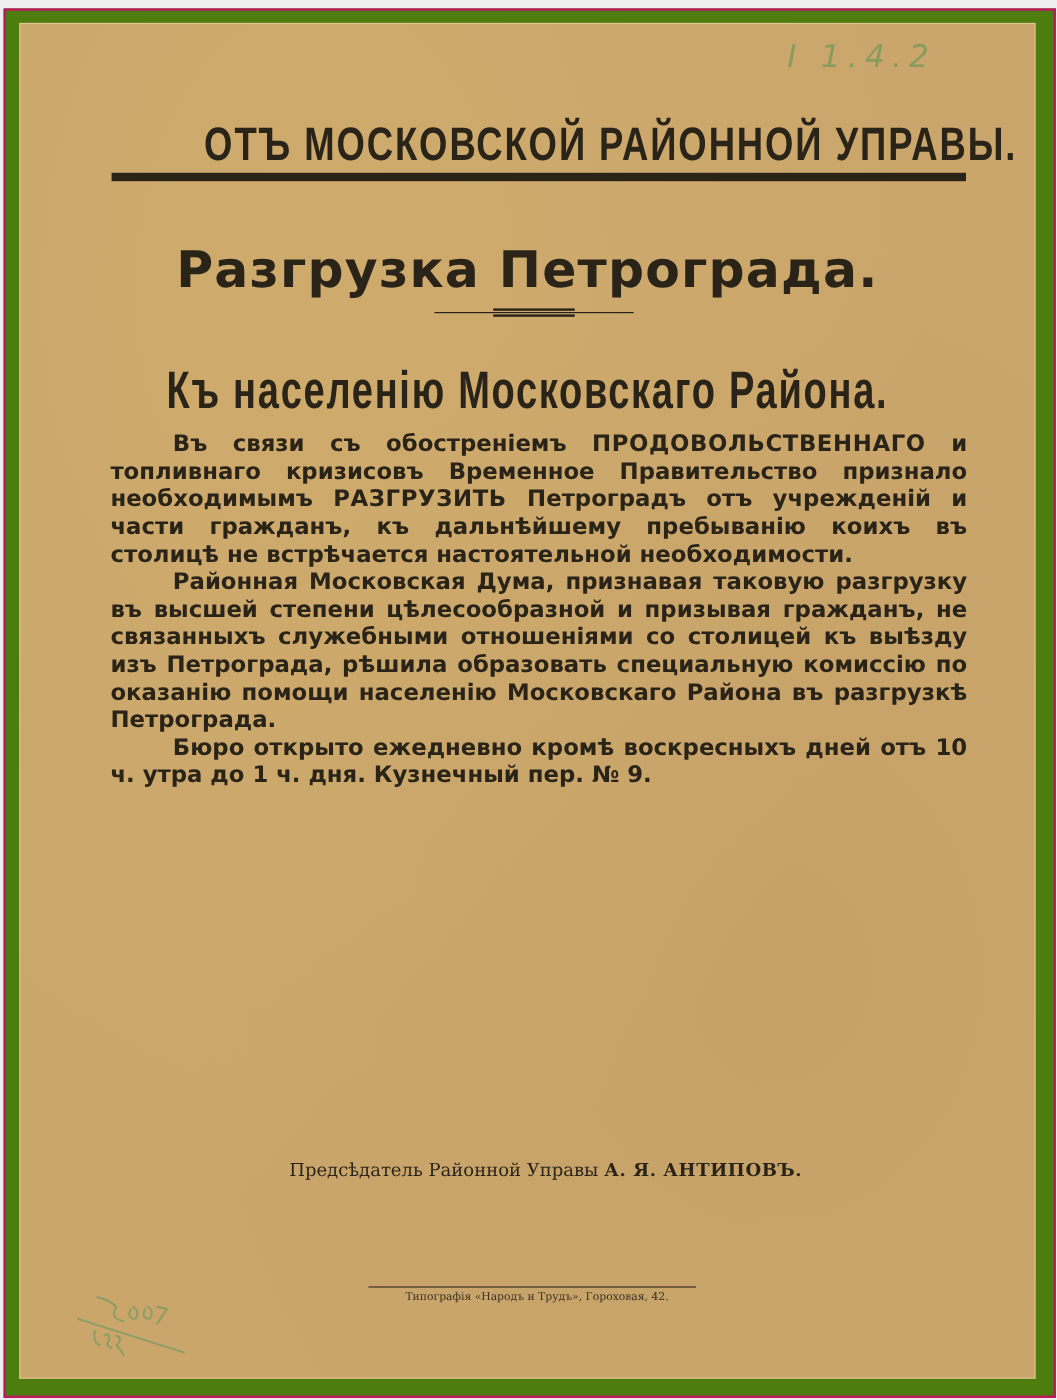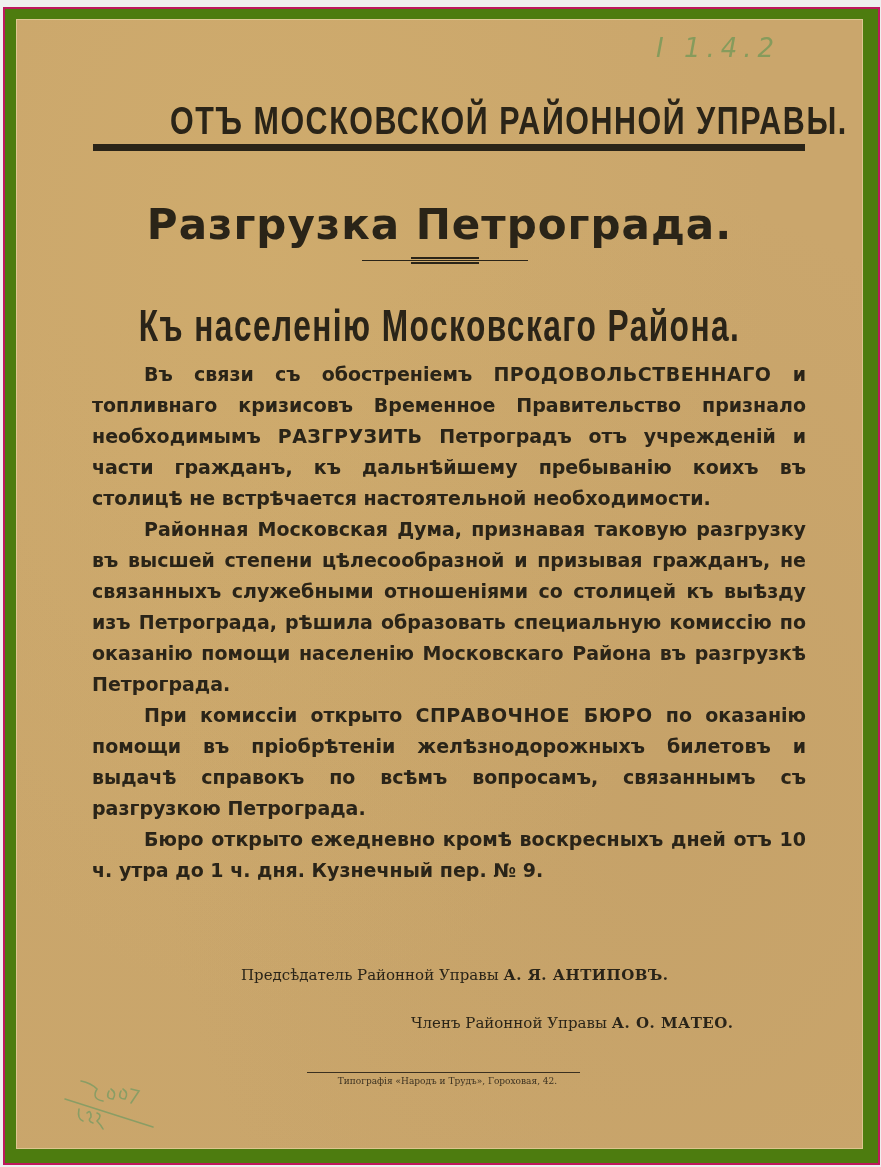--- a/index.html
+++ b/index.html
@@ -90,21 +90,21 @@
       transform-origin: center;
       white-space: nowrap;
     }
     .body {
       position: absolute;
       left: 76px; top: 340px;
       width: 714px;
       font-family: "DejaVu Sans", sans-serif;
       font-weight: bold;
       font-size: 19px;
-      line-height: 31px;
+      line-height: 23px;
       color: #2a2418;
       text-align: justify;
       text-align-last: left;
     }
     .body p { margin: 0; text-indent: 52px; }
     .body .caps { letter-spacing: 0.5px; }
     .sig {
       position: absolute;
       font-family: "DejaVu Serif", serif;
       font-size: 15px;
@@ -153,31 +153,26 @@
     <div class="ornament">
       <div class="line"></div>
       <div class="bar"></div>
     </div>
 
     <div class="address">Къ населенію Московскаго Района.</div>
 
     <div class="body">
       <p><span>Въ связи съ обостреніемъ </span><span class="caps">ПРОДОВОЛЬСТВЕННАГО</span><span> и топливнаго кризисовъ Временное Правительство признало необходимымъ </span><span class="caps">РАЗГРУЗИТЬ</span><span> Петроградъ отъ учрежденій и части гражданъ, къ дальнѣйшему пребыванію коихъ въ столицѣ не встрѣчается настоятельной необходимости.</span></p>
       <p>Районная Московская Дума, признавая таковую разгрузку въ высшей степени цѣлесообразной и призывая гражданъ, не связанныхъ служебными отношеніями со столицей къ выѣзду изъ Петрограда, рѣшила образовать специальную комиссію по оказанію помощи населенію Московскаго Района въ разгрузкѣ Петрограда.</p>
-      <p><span>При комиссіи открыто </span><span class="caps">СПРАВОЧНОЕ БЮРО</span><span> по оказанію помощи въ пріобрѣтеніи желѣзнодорожныхъ билетовъ и выдачѣ справокъ по всѣмъ вопросамъ, связаннымъ съ разгрузкою Петрограда.</span></p>
       <p>Бюро открыто ежедневно кромѣ воскресныхъ дней отъ 10 ч. утра до 1 ч. дня. Кузнечный пер. № 9.</p>
     </div>
 
     <div class="sig sig1">
       <span>Предсѣдатель Районной Управы</span>
       <span class="name">А. Я. АНТИПОВЪ.</span>
-    </div>
-    <div class="sig sig2">
-      <span>Членъ Районной Управы</span>
-      <span class="name">А. О. МАТЕО.</span>
     </div>
 
     <div class="printer-rule"></div>
     <div class="printer">Типографія «Народъ и Трудъ», Гороховая, 42.</div>
 
     <svg class="handwriting" viewBox="0 0 100 70">
       <g fill="none" stroke="#7f9c64" stroke-width="1.6" stroke-linecap="round" opacity="0.85">
         <path d="M20 12 Q30 14 36 20 Q30 30 42 32 M48 22 Q44 30 52 30 Q56 24 50 20 M60 22 Q56 30 64 30 Q68 24 62 20 M70 20 L78 22 L70 34"></path>
         <path d="M4 30 L92 58"></path>
         <path d="M18 40 Q16 50 22 52 M26 44 Q30 40 30 48 Q26 52 32 54 M36 44 Q42 46 36 52 Q40 56 42 60"></path>

